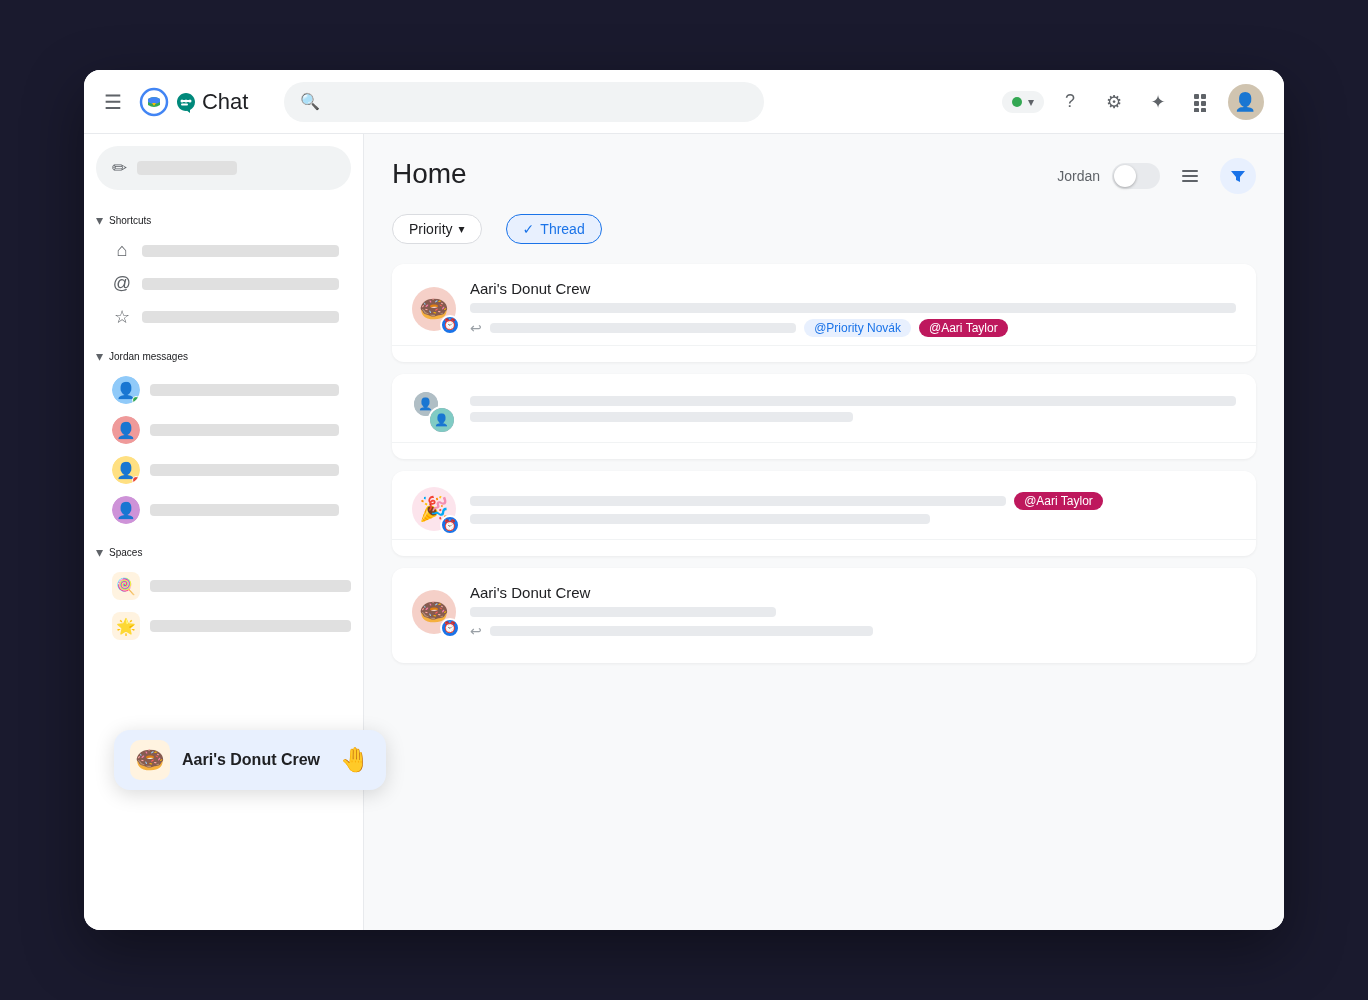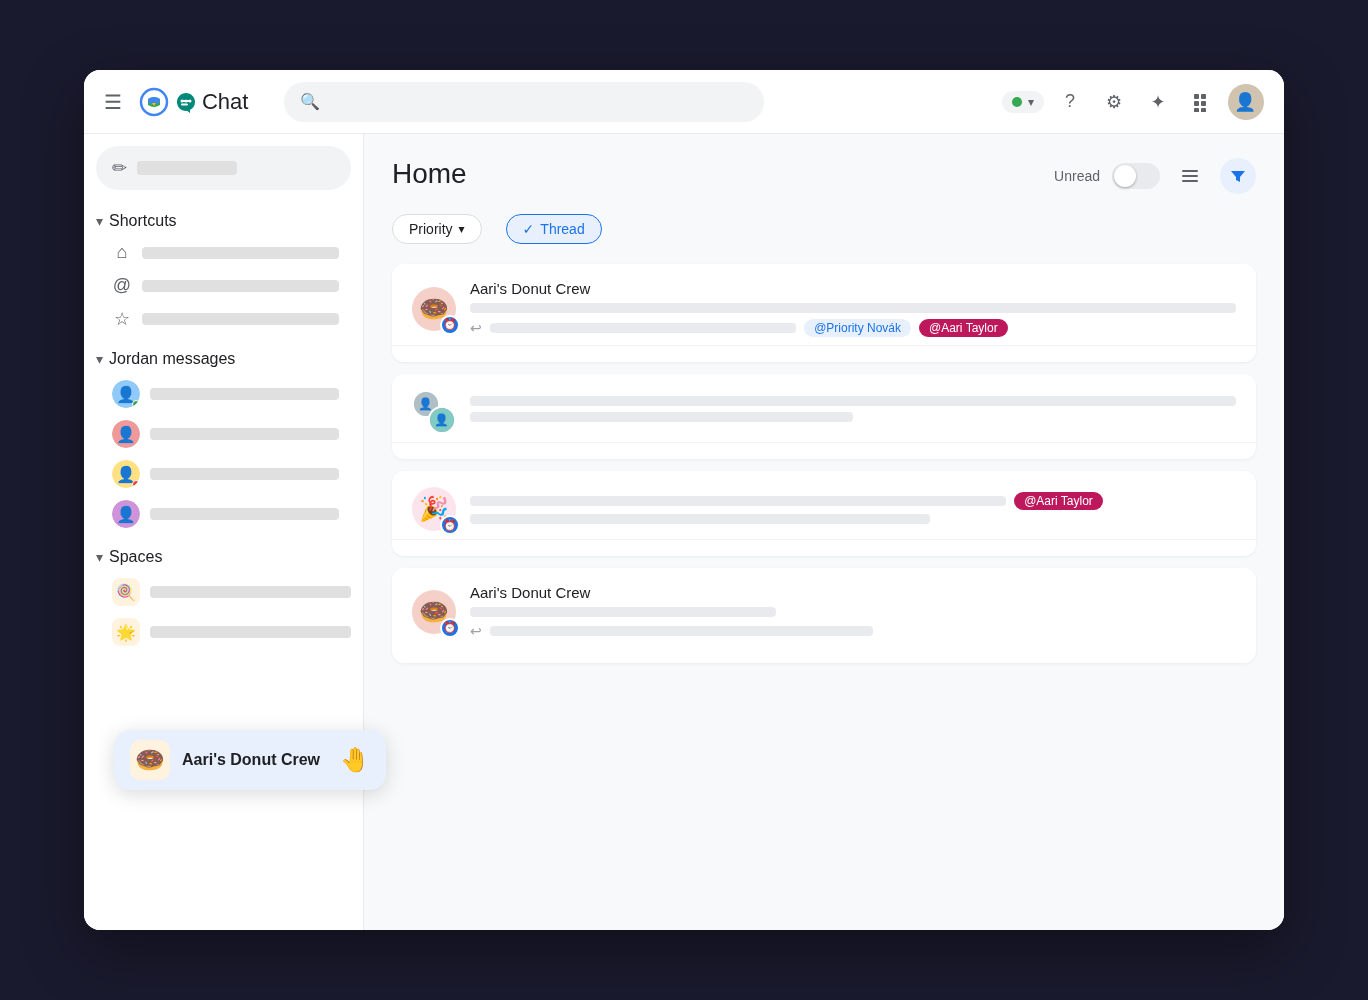--- a/index.html
+++ b/index.html
@@ -179,21 +179,21 @@
       gap: 6px;
       cursor: pointer;
     }
 
     .section-chevron {
       color: #5f6368;
       font-size: 14px;
     }
 
     .section-title {
-      font-size: 16px;
+      font-size: 10px;
       color: #202124;
       font-weight: 500;
     }
 
     .nav-item {
       display: flex;
       align-items: center;
       padding: 6px 12px 6px 28px;
       gap: 10px;
       cursor: pointer;
@@ -710,21 +710,21 @@
         <div class="space-label-bar" style="width:65%;"></div>
       </div>
 
     </div>
 
     <div class="home-panel">
 
       <div class="home-header">
         <h1 class="home-title">Home</h1>
         <div class="home-header-right">
-          <span class="unread-label">Unread</span>
+          <span class="unread-label">Jordan</span>
           <div class="unread-toggle">
             <div class="unread-toggle-knob"></div>
           </div>
           <div class="view-toggle-btn">
             <svg width="20" height="20" viewBox="0 0 20 20">
               <rect x="2" y="4" width="16" height="2" rx="1" fill="#5f6368"></rect>
               <rect x="2" y="9" width="16" height="2" rx="1" fill="#5f6368"></rect>
               <rect x="2" y="14" width="16" height="2" rx="1" fill="#5f6368"></rect>
             </svg>
           </div>

